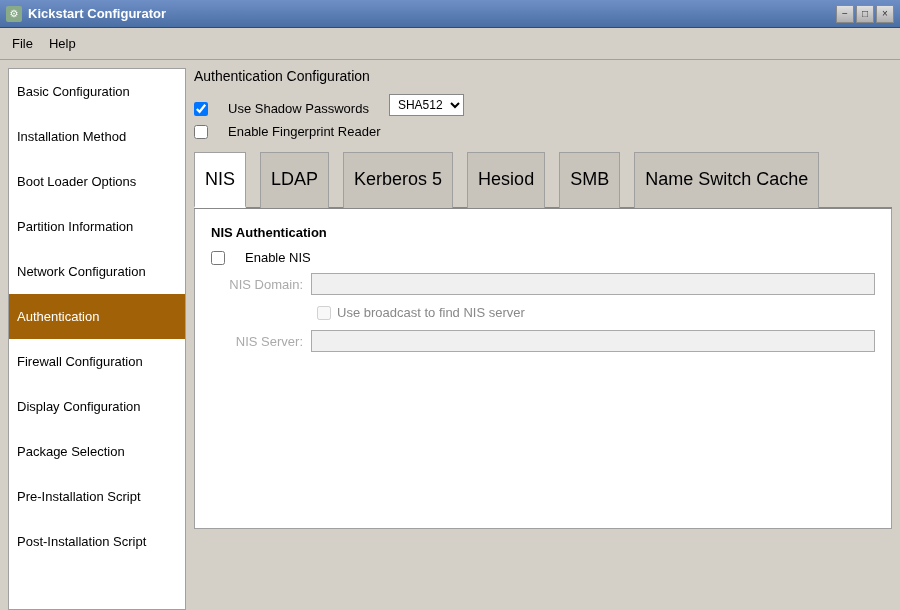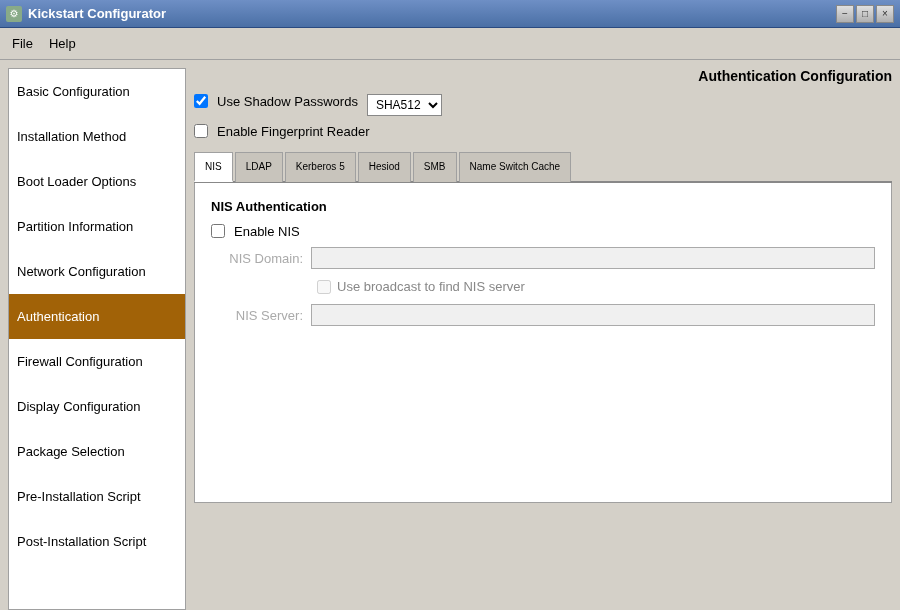--- a/index.html
+++ b/index.html
@@ -103,35 +103,34 @@
 
     
     .content {
       flex: 1;
       margin: 8px 8px 8px 0;
       background: #d4d0c8;
     }
 
     .section-title {
       font-size: 14px;
-      font-weight: bold;
+      font-weight: normal;
       color: #000;
       margin-bottom: 10px;
-      text-align: right;
     }
 
     .auth-config-panel {
       background: #d4d0c8;
     }
 
     
     .checkbox-row {
       display: flex;
-      align-items: flex-start;
-      gap: 9px;
+      align-items: flex-end;
+      gap: 20px;
       margin-bottom: 8px;
     }
     .checkbox-row input[type="checkbox"] {
       width: 14px;
       height: 14px;
     }
     .checkbox-label {
       font-size: 13px;
       color: #000;
     }
@@ -148,28 +147,28 @@
     
     .tabs-container {
       margin-top: 12px;
     }
     .tab-bar {
       display: flex;
       gap: 0;
       border-bottom: 2px solid #888;
     }
     .tab {
-      padding: 8px 10px;
+      padding: 16px 10px;
       border: 1px solid #a0a0a0;
       border-bottom: none;
       background: #c8c4bc;
       cursor: pointer;
-      font-size: 10px;
-      color: #000;
-      margin-right: 2px;
+      font-size: 18px;
+      color: #000;
+      margin-right: 14px;
       position: relative;
       top: 1px;
     }
     .tab.active {
       background: white;
       border-bottom: 2px solid white;
       font-weight: normal;
       z-index: 1;
     }
 

